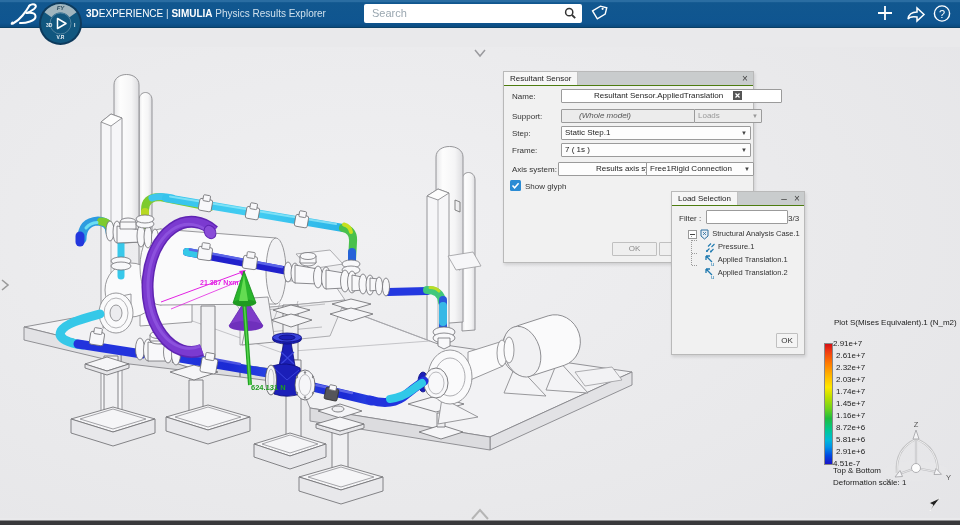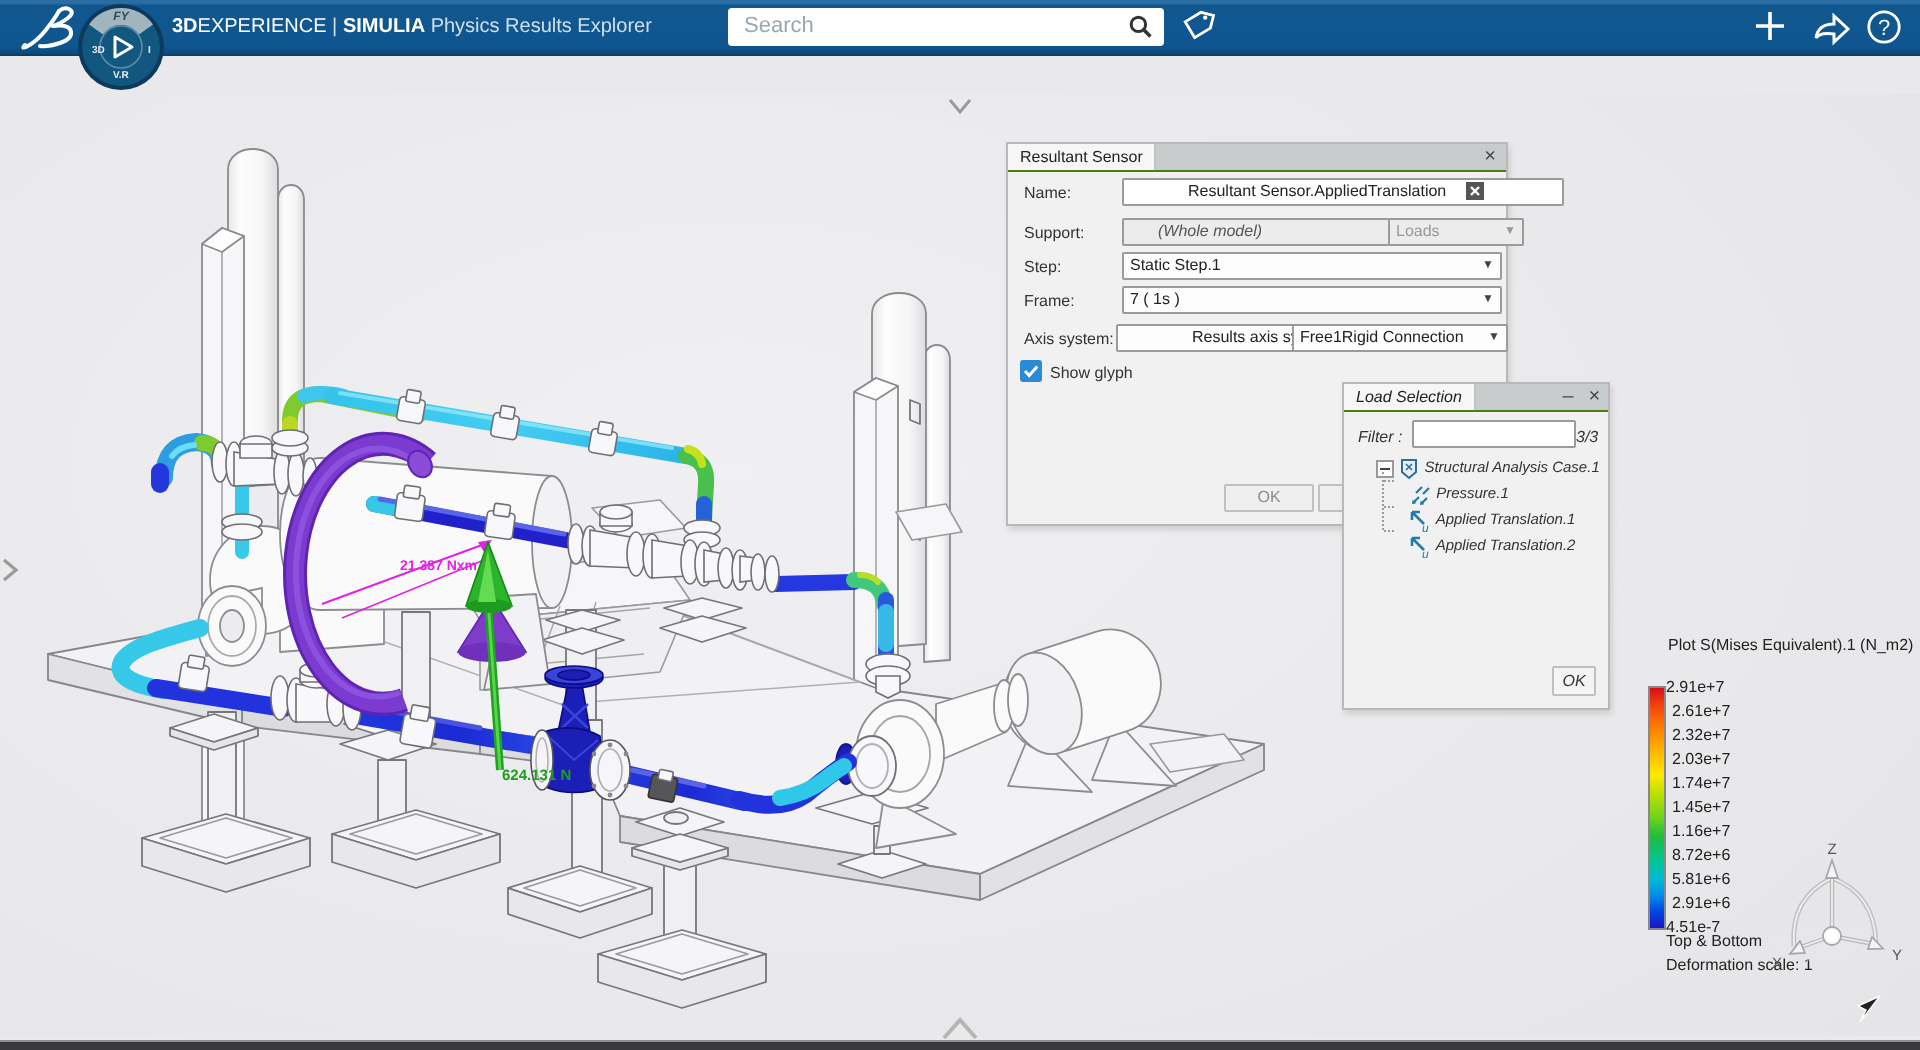--- a/index.html
+++ b/index.html
@@ -41,21 +41,21 @@
   #rsdlg{left:503px;top:71px;width:249px;height:190px;}
   .frow{position:absolute;left:0;width:100%;}
   .flab{position:absolute;left:8px;color:#333;font-size:8px;}
   .tin{position:absolute;background:#fff;border:1px solid #9b9b9b;border-radius:1px;font-size:8px;color:#222;line-height:12px;padding:0 3px;}
   .tdis{background:#ececec;color:#555;padding-left:17px;}
   .drop{position:absolute;background:#fdfdfd;border:1px solid #9b9b9b;border-radius:1px;font-size:8px;color:#222;line-height:12px;padding:0 3px;}
   .drop .ar{position:absolute;right:3px;top:0;color:#444;font-size:6px;line-height:12px;}
   .ddis{background:#ececec;color:#999;}
   .ddis .ar{color:#999;}
   .btn{position:absolute;background:#efefef;border:1px solid #c0c0c0;border-radius:1px;text-align:center;font-size:8px;color:#8b8b8b;}
-  #lsdlg{left:671px;top:191px;width:132px;height:162px;font-style:italic;}
+  #lsdlg{left:671px;top:191px;width:132px;height:162px;}
   .trow{position:absolute;font-size:7.5px;color:#333;white-space:nowrap;padding-left:11px;}
   
   #legend{position:absolute;left:820px;top:315px;font-size:8px;color:#222;}
   #cbar{position:absolute;left:4px;top:28px;width:7px;height:120px;
     background:linear-gradient(#d40f16 0%,#ef3a12 6%,#ff7a00 16%,#ffb400 26%,#ffe800 36%,#bfe000 44%,#6ed31c 54%,#1fbc3e 62%,#00c795 72%,#00b9d8 80%,#0091e8 86%,#0048e0 93%,#1a14c8 100%);
     border:1px solid #888;}
   .lval{position:absolute;left:16px;width:60px;}
   #ltitle{position:absolute;left:14px;top:3px;width:140px;}
   
   #triad{position:absolute;left:878px;top:418px;}

